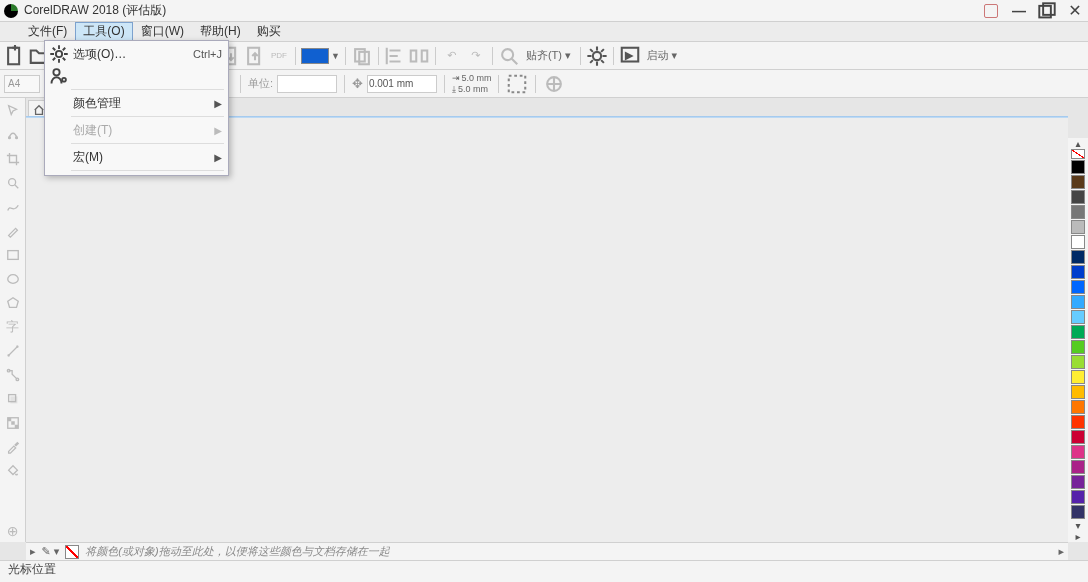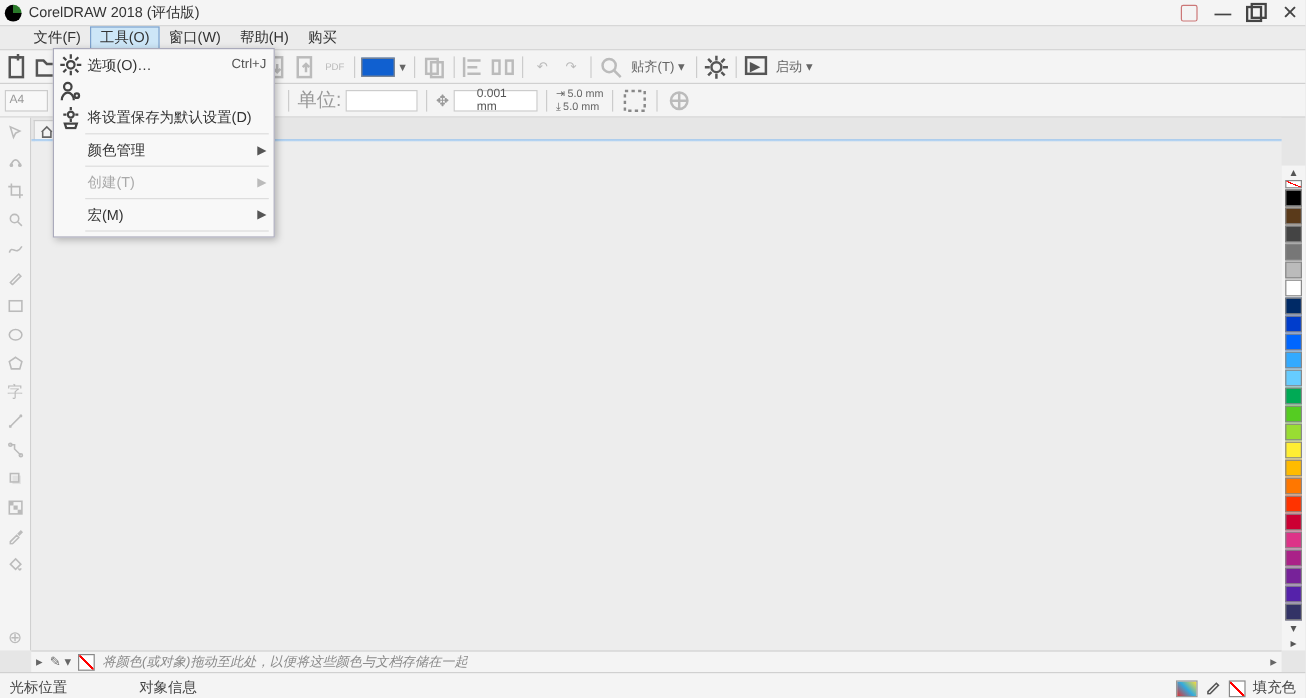--- a/index.html
+++ b/index.html
@@ -23,23 +23,23 @@
 .tb-btn { width: 22px; height: 22px; display: flex; align-items: center; justify-content: center; color: #555; border-radius: 2px; }
 .tb-sep { width: 1px; height: 18px; background: #ccc; margin: 0 3px; }
 .tb-text { font-size: 11px; color: #666; padding: 0 4px; }
 .zoom-box { width: 58px; height: 18px; border: 1px solid #ccc; background: #fff; padding: 0 4px; display: flex; align-items: center; }
 .color-swatch { width: 28px; height: 16px; background: #1060d0; border: 1px solid #888; }
 
 
 .prop-bar { height: 28px; background: #f4f4f4; display: flex; align-items: center; padding: 0 4px; gap: 4px; border-bottom: 1px solid #d0d0d0; }
 .page-size { width: 36px; height: 18px; border: 1px solid #ccc; background: #f8f8f8; display:flex; align-items:center; padding:0 3px; font-size:10px; color:#999; }
 .dim-box { display:flex; flex-direction:column; gap:1px; }
-.unit-lbl { font-size: 16px; color: #999; text-align: center; }
+.unit-lbl { font-size: 11px; color: #999; text-align: center; }
 .spinner-box { width:50px; height:18px; border:1px solid #ccc; background:#fff; display:flex; align-items:center; padding:0 3px; font-size:10px; color:#888; }
-.nudge-box { width:70px; height:18px; border:1px solid #ccc; background:#fff; display:flex; align-items:center; padding:0 18px; font-size:10px; color:#555; }
+.nudge-box { width:70px; height:18px; border:1px solid #ccc; background:#fff; display:flex; align-items:center; padding:0 1px; font-size:10px; color:#555; }
 
 
 .toolbox { position: absolute; left: 0; top: 98px; width: 26px; bottom: 40px; background: #f4f4f4; border-right: 1px solid #d0d0d0; display: flex; flex-direction: column; align-items: center; padding-top: 2px; gap: 2px; }
 .tool { width: 22px; height: 22px; display: flex; align-items: center; justify-content: center; color: #666; }
 .tool.dim { color: #bbb; }
 .tool svg { width: 14px; height: 14px; }
 
 
 .doc-tab-bar { position:absolute; left:26px; right:20px; top:98px; height:20px; background:#e6e6e6; display:flex; align-items:flex-end; }
 .tab-home { width:22px; height:18px; background:#f4f4f4; border:1px solid #ccc; border-bottom:none; display:flex; align-items:center; justify-content:center; margin-left:2px; color:#666; }
@@ -65,21 +65,21 @@
 .dd-arrow { font-size: 10px; color: #555; }
 .dd-sep { height: 1px; background: #ddd; margin: 2px 4px 2px 26px; }
 
 
 .lower-strip { position: absolute; left: 26px; right: 20px; bottom: 22px; height: 18px; background: #f4f4f4; border-top: 1px solid #d0d0d0; display: flex; align-items: center; gap: 6px; padding: 0 4px; font-size: 11px; color: #666; }
 .ls-hint { flex:1; text-align:left; font-style: italic; color: #8a8a8a; }
 .doc-none { width:14px; height:14px; border:1px solid #888; background:#fff; position:relative; display:inline-block; }
 .doc-none::after { content:""; position:absolute; inset:0; background:linear-gradient(to top right, transparent 45%, red 45%, red 55%, transparent 55%); }
 
 
-.status-bar { position: absolute; left: 0; right: 0; bottom: 0; height: 22px; background: #f4f4f4; border-top: 1px solid #d0d0d0; display: flex; align-items: flex-end; padding: 0 8px; font-size: 12px; color: #444; gap: 60px; }
+.status-bar { position: absolute; left: 0; right: 0; bottom: 0; height: 22px; background: #f4f4f4; border-top: 1px solid #d0d0d0; display: flex; align-items: flex-start; padding: 0 8px; font-size: 12px; color: #444; gap: 60px; flex-direction: column; }
 .status-right { margin-left: auto; display:flex; align-items:center; gap:6px;margin-top:18px; }
 .fill-none { width:14px; height:14px; border:1px solid #888; background:#fff; position:relative; }
 .fill-none::after { content:""; position:absolute; inset:0; background:linear-gradient(to top right, transparent 45%, red 45%, red 55%, transparent 55%); }
 
 svg { stroke: currentColor; fill: none; stroke-width: 1.5; }
 </style>
 </head>
 <body>
 
 <div class="title-bar">
@@ -418,30 +418,20 @@
   </div>
   <div class="dd-row">
     <span class="dd-icon">
         <svg viewBox="0 0 16 16">
           <circle cx="6" cy="5" r="2.5"></circle>
           <path d="M2 14c0-3 2-5 4-5s4 2 4 5"></path>
           <circle cx="12" cy="11" r="1.5"></circle>
         </svg>
       </span>
   </div>
-  <div class="dd-row">
-    <span class="dd-icon">
-        <svg viewBox="0 0 16 16">
-          <circle cx="8" cy="6" r="2"></circle>
-          <path d="M8 1v2M8 9v2M3 6h2M11 6h2"></path>
-          <path d="M4 12h8l-1 3H5z"></path>
-        </svg>
-      </span>
-    <span class="dd-label">将设置保存为默认设置(D)</span>
-  </div>
   <div class="dd-sep"></div>
   <div class="dd-row">
     <span class="dd-icon"></span>
     <span class="dd-label">颜色管理</span>
     <span class="dd-arrow">▶</span>
   </div>
   <div class="dd-sep"></div>
   <div class="dd-row disabled">
     <span class="dd-icon"></span>
     <span class="dd-label">创建(T)</span>

